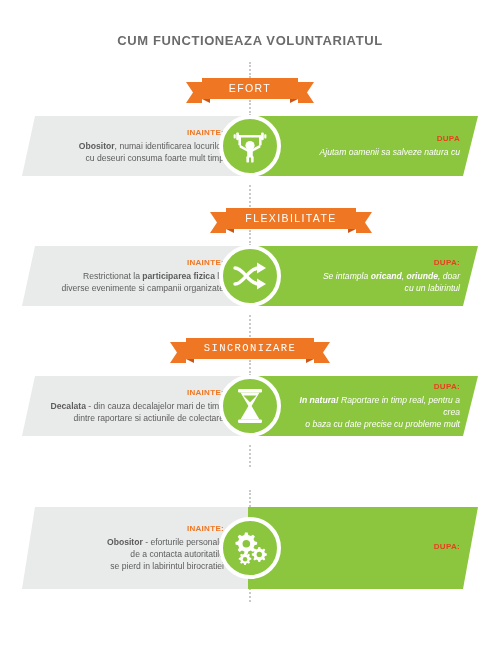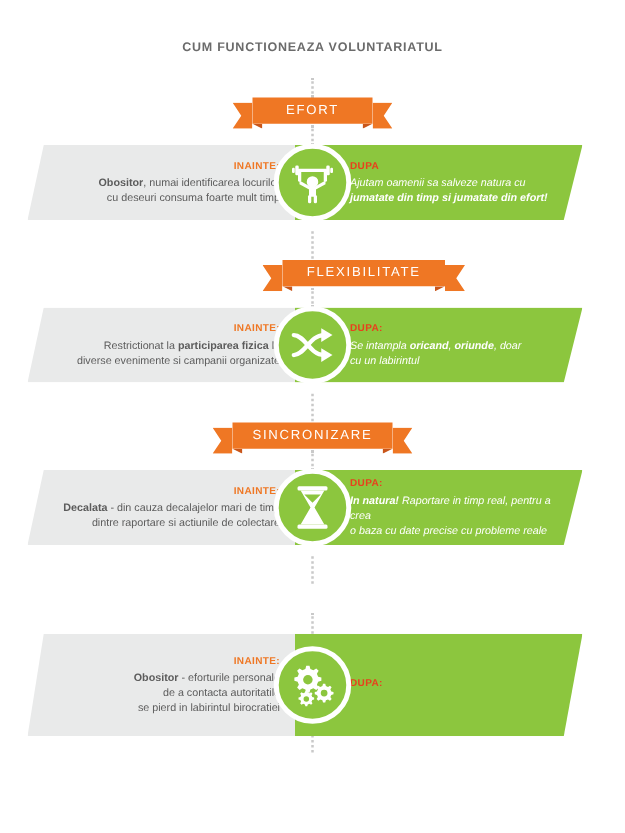--- a/index.html
+++ b/index.html
@@ -19,21 +19,21 @@
     height: 666px;
   }
 
   
   .page-title {
     position: absolute;
     top: 33px;
     left: 0;
     width: 500px;
     text-align: center;
-    font-size: 10px;
+    font-size: 13px;
     font-weight: bold;
     letter-spacing: 0.6px;
     color: #6b6b6b;
   }
 
   
   .section {
     position: absolute;
     left: 0;
     width: 500px;
@@ -114,26 +114,26 @@
   }
   .panel-before {
     left: 22px;
     width: 230px;
     background: #e9eaea;
     clip-path: polygon(13px 0, 100% 0, 100% 100%, 0 100%);
     padding: 8px 28px 8px 16px;
     text-align: right;
   }
   .panel-after {
-    left: 236px;
+    left: 248px;
     width: 230px;
     background: #8cc63e;
     clip-path: polygon(0 0, 100% 0, calc(100% - 15px) 100%, 0 100%);
     padding: 8px 18px 8px 44px;
-    text-align: left;
+    text-align: right;
   }
   .kicker {
     font-size: 8px;
     font-weight: bold;
     letter-spacing: 0.3px;
     margin-bottom: 3px;
   }
   .kicker-before { color: #ef7724; }
   .kicker-after { color: #e8401d; }
   .panel-text {
@@ -196,21 +196,20 @@
         <div class="panel-text">
           <b>Obositor</b><span>, numai identificarea locurilor</span><br>
           <span>cu deseuri consuma foarte mult timp</span>
         </div>
       </div>
 
       <div class="panel panel-after" style="height:60px;">
         <div class="kicker kicker-after">DUPA</div>
         <div class="panel-text">
           <span>Ajutam oamenii sa salveze natura cu</span><br>
-          <b>jumatate din timp si jumatate din efort!</b>
         </div>
       </div>
 
       <div class="icon-badge" style="top:-1px;">
         <svg width="40" height="40" viewBox="0 0 40 40" aria-hidden="true">
           <g fill="#ffffff">
             <circle cx="20" cy="19.5" r="4.6"></circle>
             <rect x="8" y="9" width="24" height="2.6" rx="1.3"></rect>
             <rect x="6.2" y="6.4" width="2.8" height="7.8" rx="1.1"></rect>
             <rect x="31" y="6.4" width="2.8" height="7.8" rx="1.1"></rect>
@@ -266,21 +265,21 @@
           </g>
           <polygon points="25,2.5 34,8 25,13.5" fill="#ffffff"></polygon>
           <polygon points="25,18.5 34,24 25,29.5" fill="#ffffff"></polygon>
         </svg>
       </div>
     </div>
   </div>
 
   <div class="section" style="top:0;">
 
-    <div class="ribbon-wrap" style="top:338px;">
+    <div class="ribbon-wrap" style="top:338px;font-family:Liberation Mono, monospace;">
       <div class="ribbon" style="width:128px;">
         <span class="ribbon-tail left"></span>
         <span class="ribbon-tail right"></span>
         <span class="ribbon-fold left"></span>
         <span class="ribbon-fold right"></span>
         <span class="ribbon-label">SINCRONIZARE</span>
       </div>
     </div>
 
     <div class="row" style="top:376px;height:60px;">
@@ -289,21 +288,21 @@
         <div class="panel-text">
           <b>Decalata</b><span> - din cauza decalajelor mari de timp</span><br>
           <span>dintre raportare si actiunile de colectare</span>
         </div>
       </div>
 
       <div class="panel panel-after" style="height:60px;">
         <div class="kicker kicker-after">DUPA:</div>
         <div class="panel-text">
           <b>In natura!</b><span> Raportare in timp real, pentru a crea</span><br>
-          <span>o baza cu date precise cu probleme reale</span>
+          <span>o baza cu date precise cu probleme mult</span>
         </div>
       </div>
 
       <div class="icon-badge" style="top:-1px;">
         <svg width="30" height="36" viewBox="0 0 30 36" aria-hidden="true">
           <g fill="#ffffff">
             <rect x="3" y="1" width="24" height="3.4" rx="1.2"></rect>
             <rect x="3" y="31.6" width="24" height="3.4" rx="1.2"></rect>
             <path d="M5.5 4.4 L24.5 4.4 L16.6 18 L24.5 31.6 L5.5 31.6 L13.4 18 Z"></path>
           </g>

